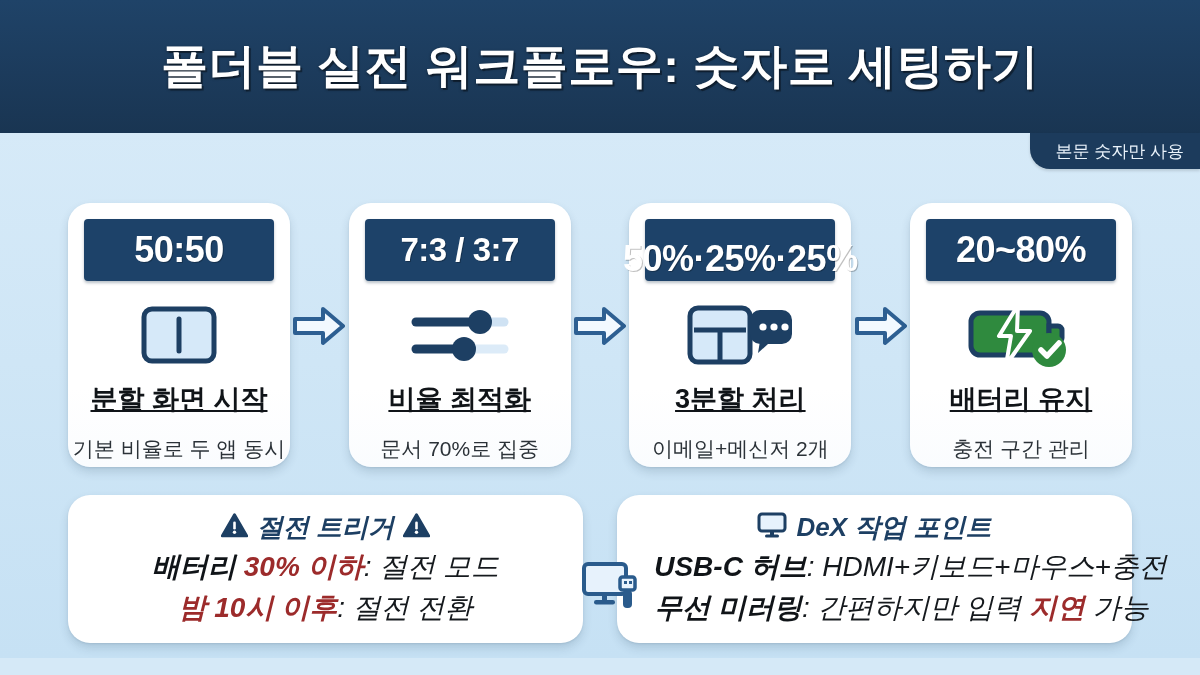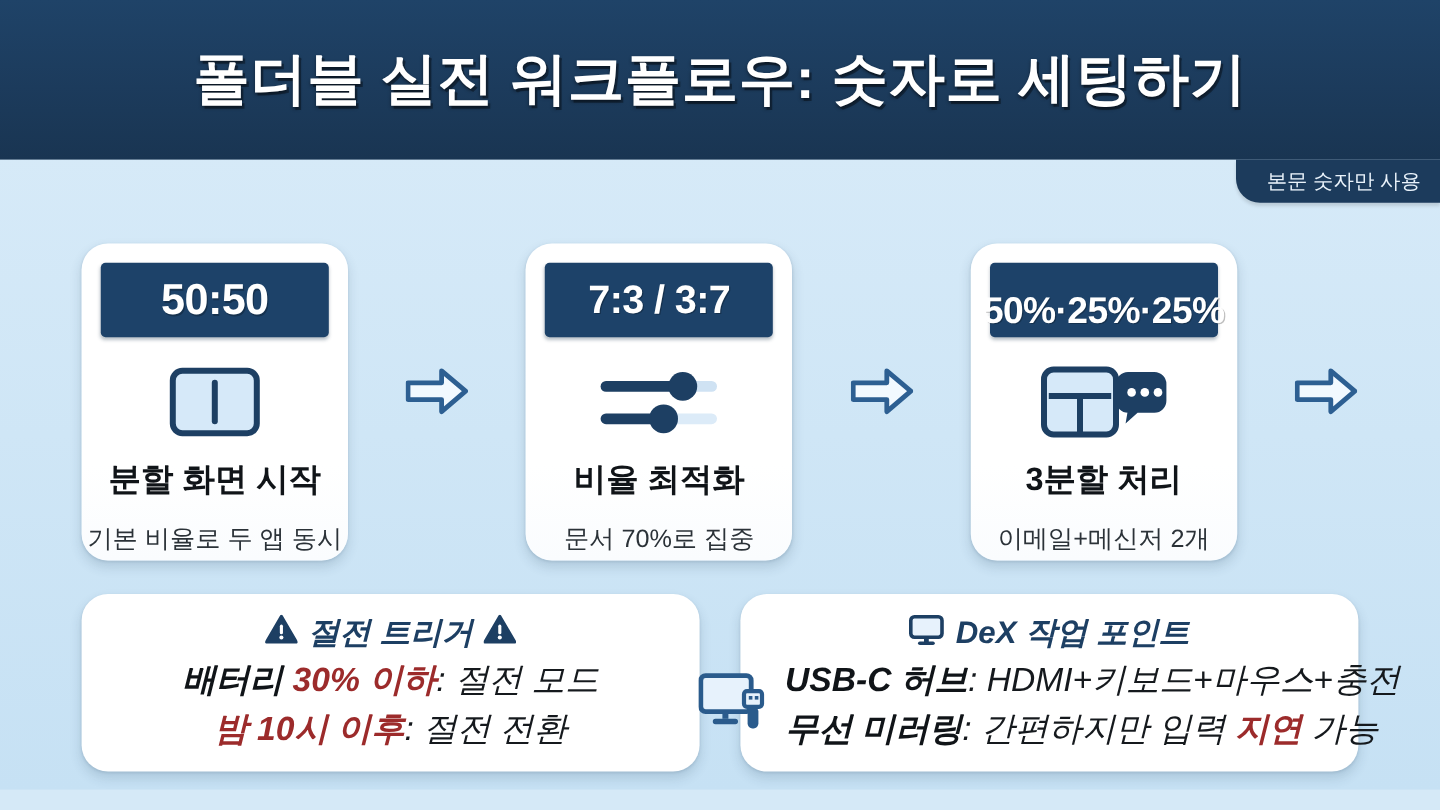--- a/index.html
+++ b/index.html
@@ -97,36 +97,37 @@
     box-shadow: 0 2px 3px rgba(20,45,70,0.30);
   }
   .step-badge-text {
     color: #ffffff;
     font-weight: bold;
     font-size: 36px;
     letter-spacing: -0.5px;
     white-space: nowrap;
     text-shadow: 1px 1px 0 rgba(0,0,0,0.25);
   }
-  .step-badge-text.sm { font-size: 31px; margin-top: 17px; }
+  .step-badge-text.sm { font-size: 36px; margin-top: 17px; }
   .step-badge-text.md { font-size: 33px; }
 
   .step-icon {
     height: 80px;
     margin-top: 14px;
     display: flex;
     align-items: center;
     justify-content: center;
   }
   .step-title {
     margin-top: 6px;
     font-size: 27px;
     font-weight: bold;
     color: #101418;
     white-space: nowrap;
+    text-decoration: underline;
   }
   .step-sub {
     margin-top: 18px;
     font-size: 21px;
     color: #2b3238;
     white-space: nowrap;
   }
 
   
   .arrow {
@@ -273,20 +274,36 @@
       <div class="step-title">3분할 처리</div>
       <div class="step-sub">이메일+메신저 2개</div>
     </div>
 
     <div class="arrow">
       <svg width="52" height="42" viewBox="0 0 52 42">
         <path d="M2 14 L30 14 L30 4 L50 21 L30 38 L30 28 L2 28 Z" fill="#f2f9ff" stroke="#2d5f92" stroke-width="4" stroke-linejoin="round"></path>
       </svg>
     </div>
 
+    <div class="step-card">
+      <div class="step-badge">
+        <span class="step-badge-text">20~80%</span>
+      </div>
+      <div class="step-icon">
+        <svg width="110" height="64" viewBox="0 0 110 64">
+          <rect x="5" y="10" width="78" height="42" rx="9" ry="9" fill="#2f8a3e" stroke="#1d3f63" stroke-width="5"></rect>
+          <path d="M83 23 h9 a4 4 0 0 1 4 4 v8 a4 4 0 0 1 -4 4 h-9 z" fill="#2f8a3e" stroke="#1d3f63" stroke-width="5"></path>
+          <path d="M52 2 L33 33 h12 L40 62 L64 28 H51 Z" fill="#2f8a3e" stroke="#ffffff" stroke-width="4" stroke-linejoin="round"></path>
+          <circle cx="83" cy="47" r="17" fill="#2f8a3e"></circle>
+          <path d="M75 47 l6 6 l12 -13" fill="none" stroke="#ffffff" stroke-width="5.5" stroke-linecap="round" stroke-linejoin="round"></path>
+        </svg>
+      </div>
+      <div class="step-title">배터리 유지</div>
+      <div class="step-sub">충전 구간 관리</div>
+    </div>
 
   </div>
 
   <div class="panels-row">
 
     <div class="panel">
       <div class="panel-head">
         <span>
           <svg width="27" height="25" viewBox="0 0 27 25">
             <path d="M13.5 1.5 L26 23 H1 Z" fill="#1d3f63" stroke="#1d3f63" stroke-width="2.5" stroke-linejoin="round"></path>

